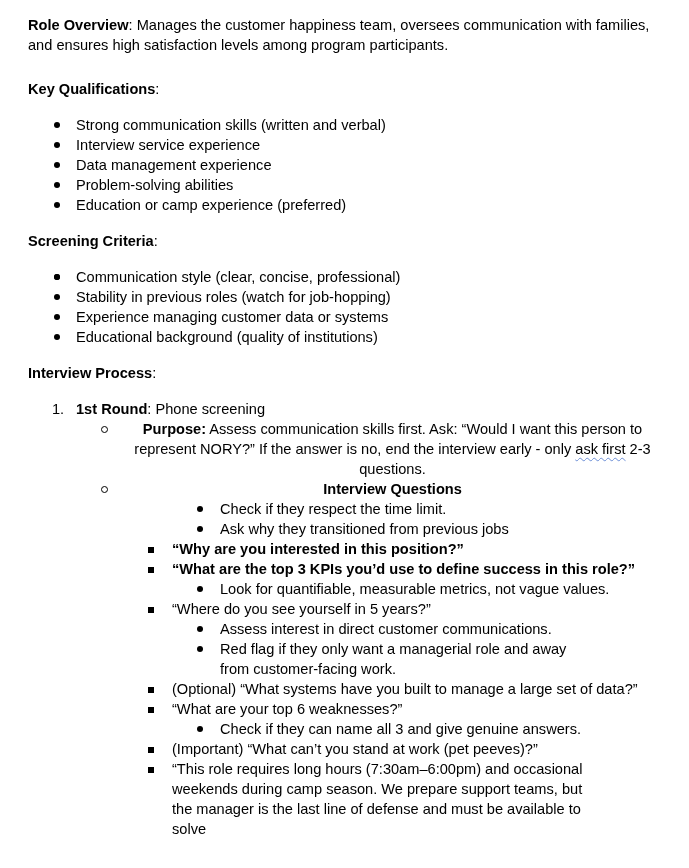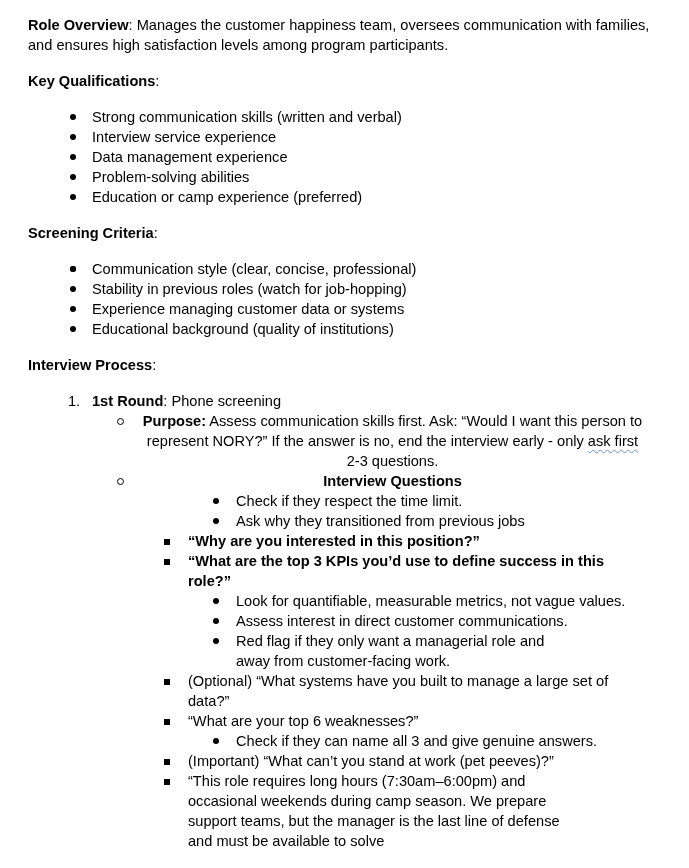--- a/index.html
+++ b/index.html
@@ -3,24 +3,24 @@
   <meta charset="utf-8">
   <style>
     html, body { margin: 0; padding: 0; background: #ffffff; }
     body {
       width: 689px; height: 868px; overflow: hidden;
       font-family: "Liberation Sans", sans-serif;
       font-size: 14.6px; color: #000000; line-height: 20px;
     }
     .page { position: relative; padding: 15px 28px 0 28px; }
     p { margin: 0; }
-    .para { margin-bottom: 16px; }
+    .para { margin-bottom: 24px; }
     .heading { margin-bottom: 16px; }
     b { font-weight: bold; }
-    ul, ol { list-style: none; margin: 16px; padding: 0; }
+    ul, ol { list-style: none; margin: 0; padding: 0; }
     .l1 { margin-bottom: 16px; }
     .li { position: relative; }
     .li1 { padding-left: 48px; }
     .li2 { padding-left: 96px; text-align: center; }
     .li3 { padding-left: 144px; }
     .li4 { padding-left: 192px; }
     .marker { position: absolute; top: 0; }
     .li1 > .marker { left: 24px; }
     .li2 > .marker { left: 73px; }
     .li3 > .marker { left: 120px; }
@@ -102,20 +102,24 @@
 
     <li class="li li3">
       <span class="marker sq"></span>
       <b>“What are the top 3 KPIs you’d use to define success in this role?”</b>
     </li>
     <li class="li li4">
       <span class="marker dot"></span>
       <span>Look for quantifiable, measurable metrics, not vague values.</span>
     </li>
 
+    <li class="li li3">
+      <span class="marker sq"></span>
+      <span>“Where do you see yourself in 5 years?”</span>
+    </li>
     <li class="li li4">
       <span class="marker dot"></span>
       <span>Assess interest in direct customer communications.</span>
     </li>
     <li class="li li4" style="padding-right:70px">
       <span class="marker dot"></span>
       <span>Red flag if they only want a managerial role and away from customer-facing work.</span>
     </li>
 
     <li class="li li3">

